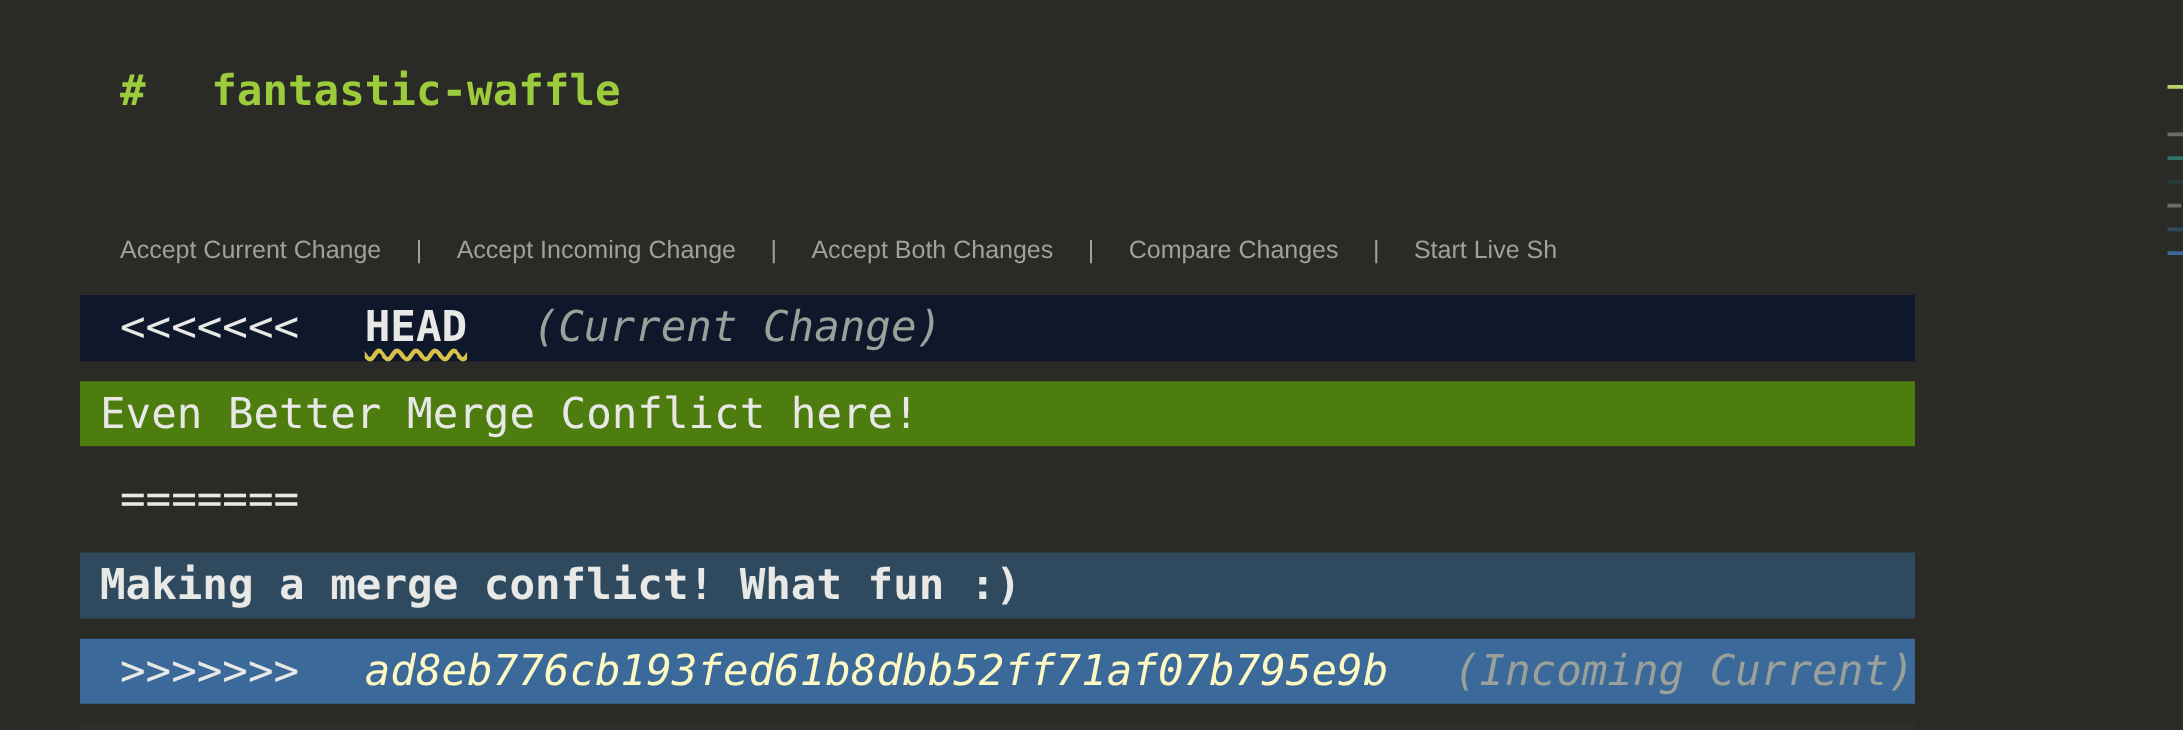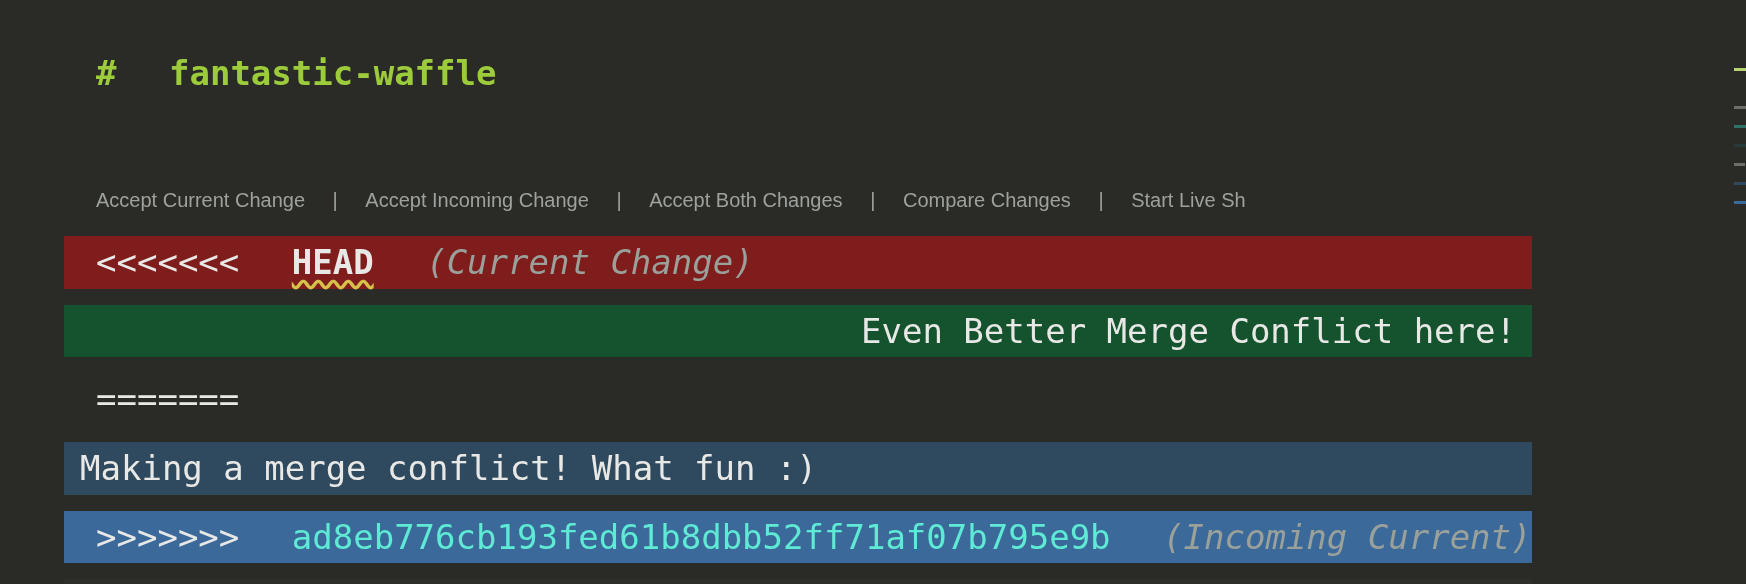--- a/index.html
+++ b/index.html
@@ -40,46 +40,47 @@
     margin: 0 6px;
   }
   .code-line {
     font-size: 34px;
     line-height: 1.55;
     padding: 0 16px;
     white-space: pre;
     color: #e8e8e6;
   }
   .current-header {
-    background: #7f1d1d;
+    background: #0f172a;
   }
   .current-body {
-    background: #14532d;
-    text-align: right;
+    background: #4d7c0f;
   }
   .incoming-body {
     background: #2f4a5e;
+    font-weight: bold;
   }
   .incoming-footer {
     background: #3b6a9a;
   }
   .marker { color: #e8e8e6; }
   .head-word {
     font-weight: bold;
     text-decoration: underline;
     text-decoration-style: wavy;
     text-decoration-color: #d6c24a;
     text-underline-offset: 6px;
   }
   .annot {
     color: #9aa09a;
     font-style: italic;
   }
   .commit-hash {
-    color: #5eead4;
+    font-style: italic;
+    color: #fef9c3;
   }
   .trailing-empty {
     background: #2e2e2b;
     height: 56px;
     margin: 0 16px 0 16px;
   }
   .minimap {
     position: absolute;
     top: 4px;
     right: 6px;

